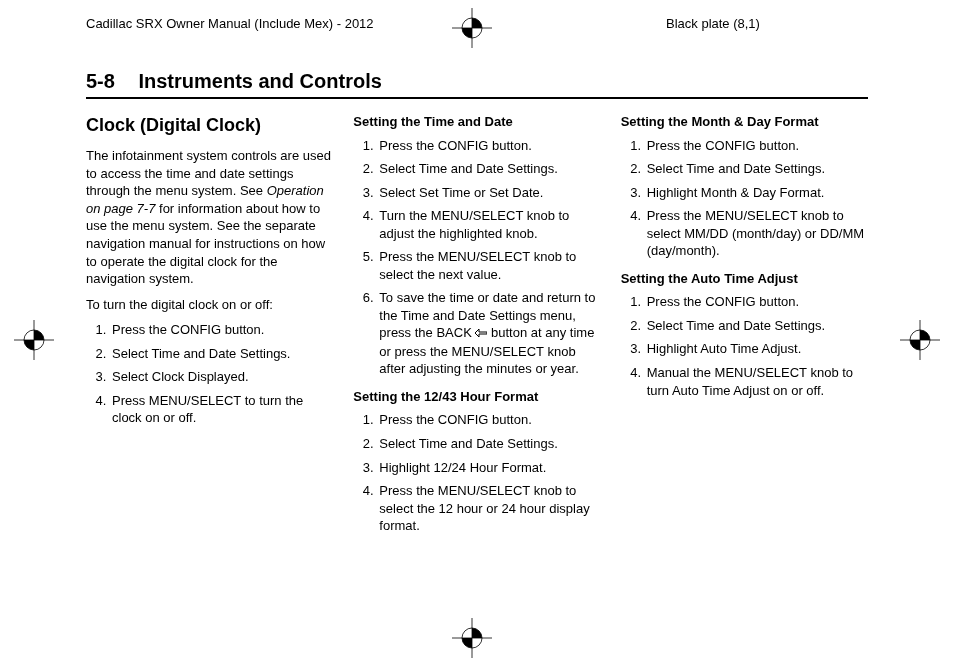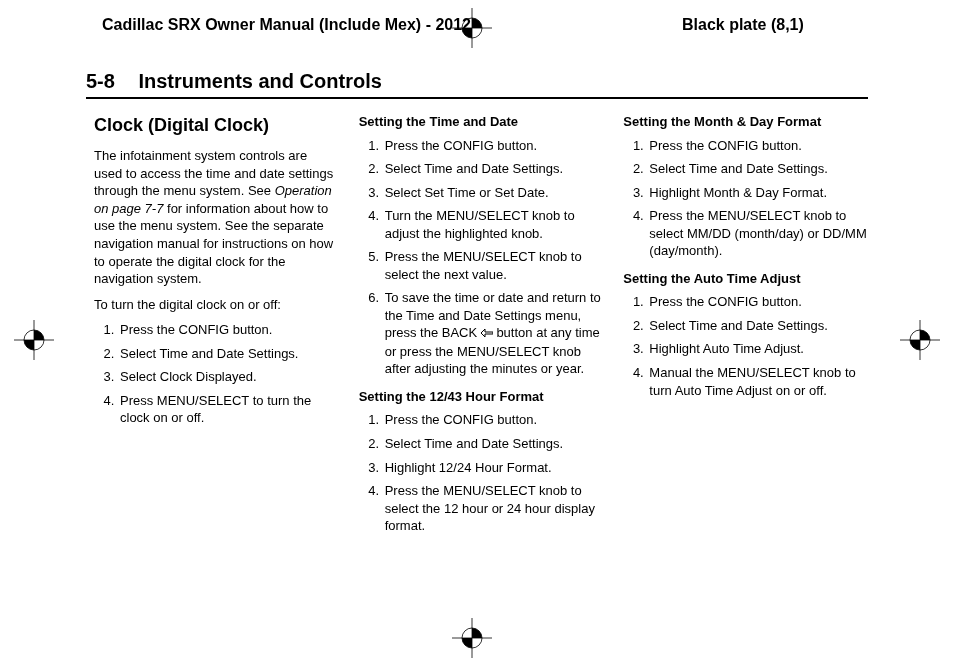--- a/index.html
+++ b/index.html
@@ -13,27 +13,26 @@
     position: relative;
     overflow: hidden;
   }
   .page {
     position: absolute;
     inset: 0;
   }
   .topbar {
     position: absolute;
     top: 16px;
-    left: 102px;
+    left: 86px;
     right: 86px;
-    font-size: 16px;
+    font-size: 13px;
     display: flex;
     justify-content: space-between;
     align-items: center;
-    font-weight: bold;
   }
   .topbar .left { }
   .topbar .right { position: absolute; left: 580px; top: 0; }
   .regmark-top { position: absolute; top: 8px; left: 452px; }
   .regmark-bottom { position: absolute; bottom: 10px; left: 452px; }
   .regmark-left { position: absolute; top: 320px; left: 14px; }
   .regmark-right { position: absolute; top: 320px; right: 14px; }
 
   .content {
     position: absolute;
@@ -46,21 +45,20 @@
     font-size: 20px;
     font-weight: bold;
     border-bottom: 2px solid #000;
     padding-bottom: 4px;
     margin-bottom: 14px;
   }
   .section-number { margin-right: 18px; }
   .columns {
     display: flex;
     gap: 20px;
-    margin-left: 8px;
   }
   .col {
     flex: 1 1 0;
     font-size: 13px;
     line-height: 1.35;
   }
   .col h2.title {
     font-size: 18px;
     font-weight: bold;
     margin: 0 0 10px 0;

